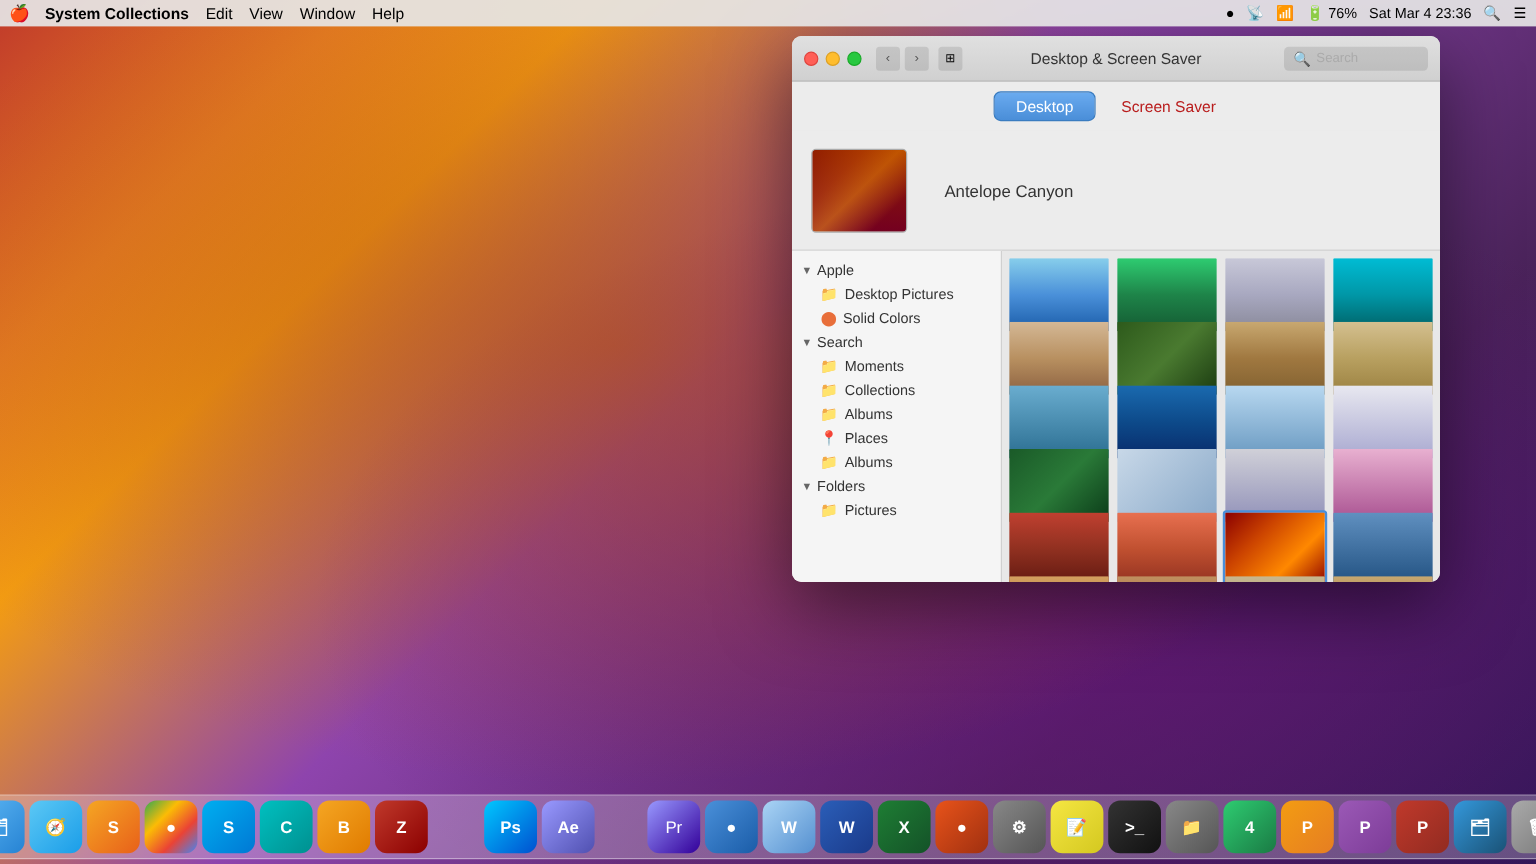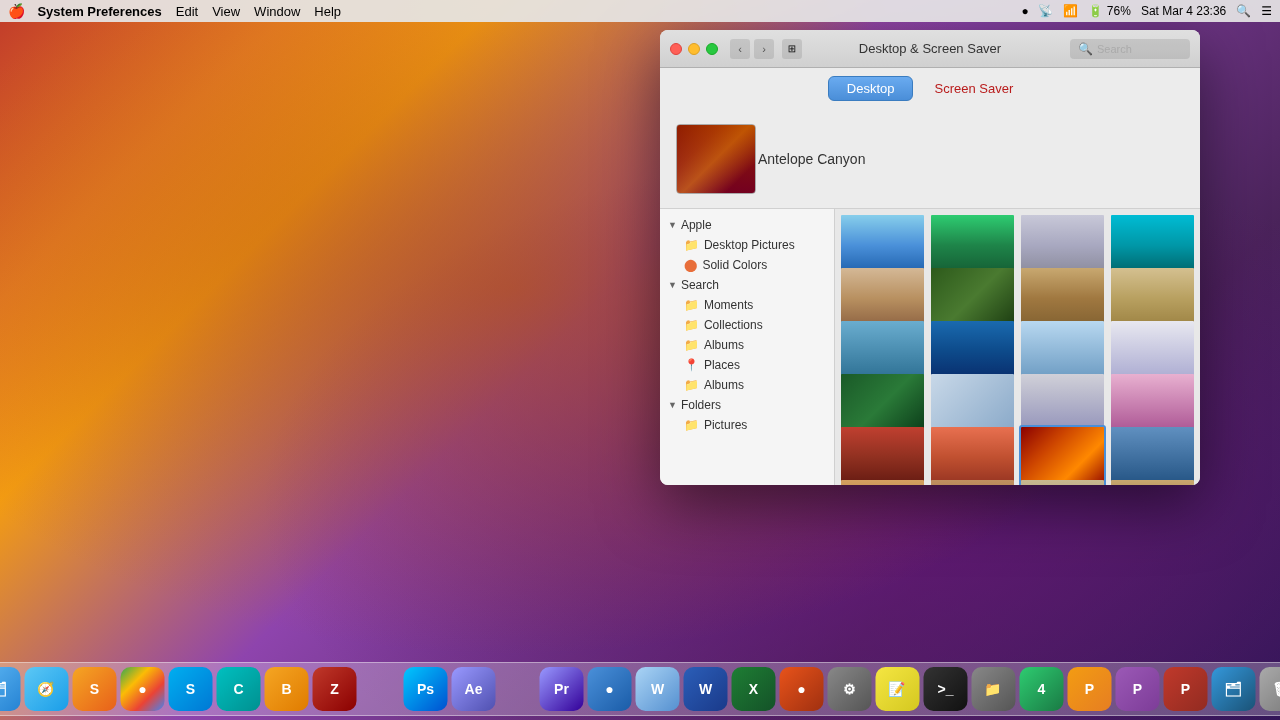--- a/index.html
+++ b/index.html
@@ -228,21 +228,21 @@
       background: linear-gradient(135deg, #8B0000 0%, #cc4400 30%, #ff8800 50%, #8B0000 80%);
       position: relative;
     }
     #preview-thumbnail::after {
       content: '';
       position: absolute;
       inset: 0;
       background: linear-gradient(to bottom, rgba(150,50,0,0.6) 0%, rgba(80,0,80,0.4) 100%);
     }
     #preview-name {
-      margin-left: 2px;
+      margin-left: 31px;
       font-size: 14px;
       color: #333;
     }
 
     
     #sidebar {
       width: 175px;
       background: #f5f5f5;
       border-right: 1px solid #d0d0d0;
       overflow-y: auto;
@@ -361,21 +361,21 @@
     .t-brown { background: linear-gradient(to bottom, #c09060, #a07040, #805030); }
     .t-elephant { background: linear-gradient(to bottom, #c8b890, #a89870, #887850); }
   </style>
 </head>
 <body>
 
 <div id="desktop-bg"></div>
 
 <div id="menubar">
   <span class="apple-logo">🍎</span>
-  <span class="menu-item bold">System Preferences</span>
+  <span class="menu-item bold">System Collections</span>
   <span class="menu-item">Edit</span>
   <span class="menu-item">View</span>
   <span class="menu-item">Window</span>
   <span class="menu-item">Help</span>
   <div class="menubar-right">
     <span>●</span>
     <span>📡</span>
     <span>📶</span>
     <span>🔋 76%</span>
     <span>Sat Mar 4  23:36</span>
@@ -550,21 +550,21 @@
 <div class="dock-icon di-finder" style="color: white; font-weight: 600; font-size: 14px;">🗂</div>
     <div class="dock-icon di-safari" style="color: white; font-weight: 600; font-size: 14px;">🧭</div>
     <div class="dock-icon di-sl" style="color: white; font-weight: 600; font-size: 14px;">S</div>
     <div class="dock-icon di-chrome" style="color: white; font-weight: 600; font-size: 14px;">●</div>
     <div class="dock-icon di-skype" style="color: white; font-weight: 600; font-size: 14px;">S</div>
     <div class="dock-icon di-cc" style="color: white; font-weight: 600; font-size: 14px;">C</div>
     <div class="dock-icon di-basket" style="color: white; font-weight: 600; font-size: 14px;">B</div>
     <div class="dock-icon di-fz" style="color: white; font-weight: 600; font-size: 14px;">Z</div>
     <div class="dock-icon di-ps" style="color: white; font-weight: 600; font-size: 14px;">Ps</div>
     <div class="dock-icon di-ae" style="color: white; font-weight: 600; font-size: 14px;">Ae</div>
-    <div class="dock-icon di-pr" style="color: white; font-weight: 700; font-size: 14px; margin-left: 40px;">Pr</div>
+    <div class="dock-icon di-pr" style="color: white; font-weight: 400; font-size: 14px; margin-left: 40px;">Pr</div>
     <div class="dock-icon di-blue" style="color: white; font-weight: 600; font-size: 14px;">●</div>
     <div class="dock-icon di-finder2" style="color: white; font-weight: 600; font-size: 14px;">W</div>
     <div class="dock-icon di-word" style="color: white; font-weight: 600; font-size: 14px;">W</div>
     <div class="dock-icon di-excel" style="color: white; font-weight: 600; font-size: 14px;">X</div>
     <div class="dock-icon di-compass" style="color: white; font-weight: 600; font-size: 14px;">●</div>
     <div class="dock-icon di-settings" style="color: white; font-weight: 600; font-size: 14px;">⚙</div>
     <div class="dock-icon di-notes" style="color: white; font-weight: 600; font-size: 14px;">📝</div>
     <div class="dock-icon di-terminal" style="color: white; font-weight: 600; font-size: 14px;">&gt;_</div>
     <div class="dock-icon di-files" style="color: white; font-weight: 600; font-size: 14px;">📁</div>
     <div class="dock-icon di-nums" style="color: white; font-weight: 600; font-size: 14px;">4</div>

